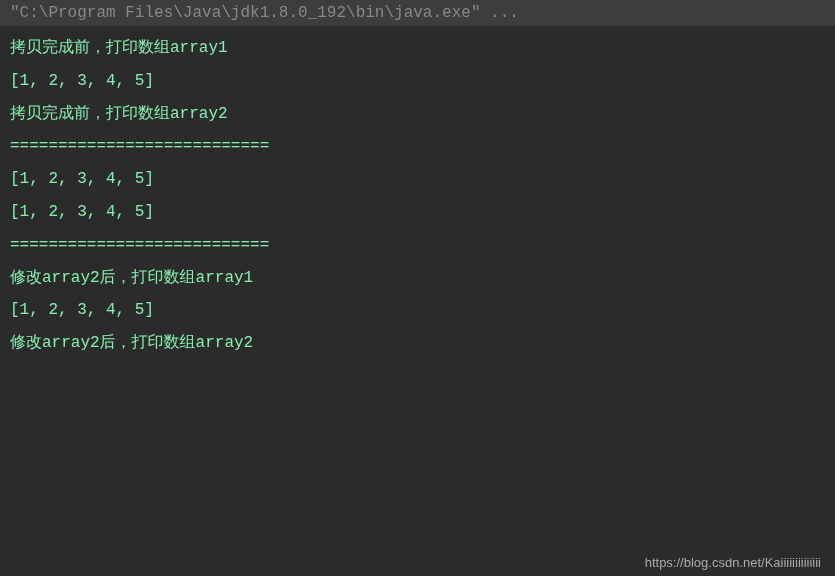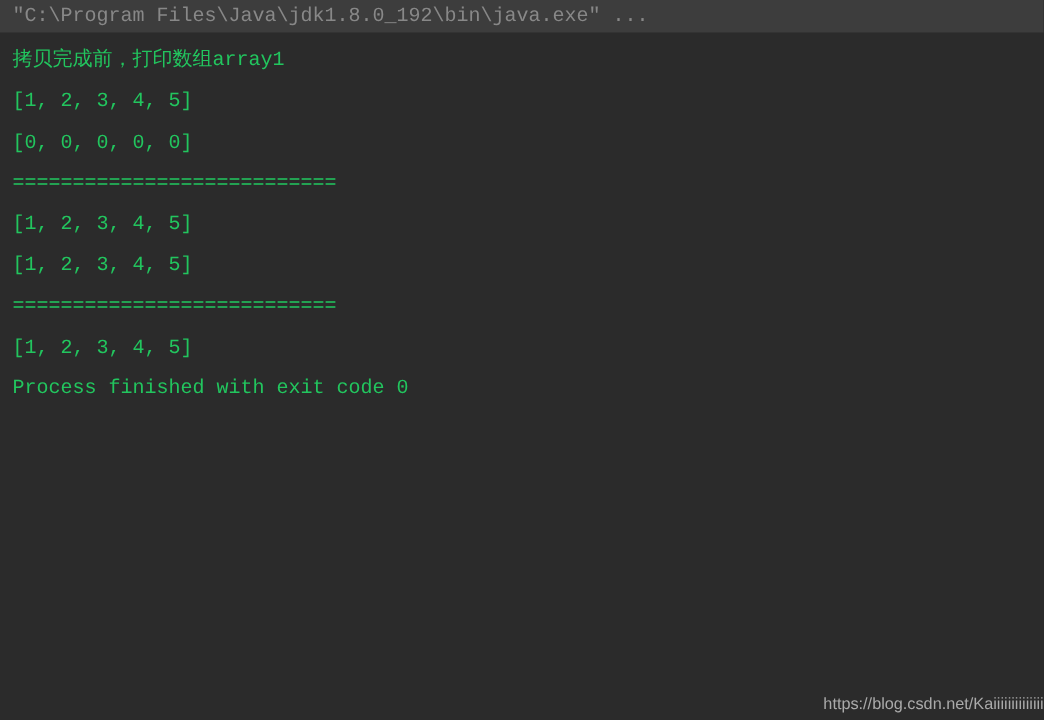--- a/index.html
+++ b/index.html
@@ -22,46 +22,47 @@
       color: #888888;
       padding: 4px 10px;
       font-size: 16px;
     }
     .console-output {
       padding: 6px 10px;
       line-height: 2.05;
     }
     .output-line {
       white-space: pre;
-      color: #22c55e;
+      color: #86efac;
     }
     .watermark {
       position: absolute;
       bottom: 6px;
-      right: 0;
+      right: 14px;
       color: #aaaaaa;
       font-family: Arial, sans-serif;
       font-size: 13px;
     }
   </style>
 </head>
 <body>
 
 <div class="header-line">
   <span>"C:\Program Files\Java\jdk1.8.0_192\bin\java.exe" ...</span>
 </div>
 
 <div class="console-output">
   <div class="output-line">拷贝完成前，打印数组array1</div>
   <div class="output-line">[1, 2, 3, 4, 5]</div>
-  <div class="output-line">[0, 0, 0, 0, 0]</div>
+  <div class="output-line">拷贝完成前，打印数组array2</div>
   <div class="output-line">===========================</div>
   <div class="output-line">[1, 2, 3, 4, 5]</div>
   <div class="output-line">[1, 2, 3, 4, 5]</div>
   <div class="output-line">===========================</div>
+  <div class="output-line">修改array2后，打印数组array1</div>
   <div class="output-line">[1, 2, 3, 4, 5]</div>
+  <div class="output-line">修改array2后，打印数组array2</div>
   <div class="output-line"></div>
-  <div class="output-line">Process finished with exit code 0</div>
 </div>
 
 <div class="watermark">
   <span>https://blog.csdn.net/Kaiiiiiiiiiiiiii</span>
 </div>
 
 </body></html>

